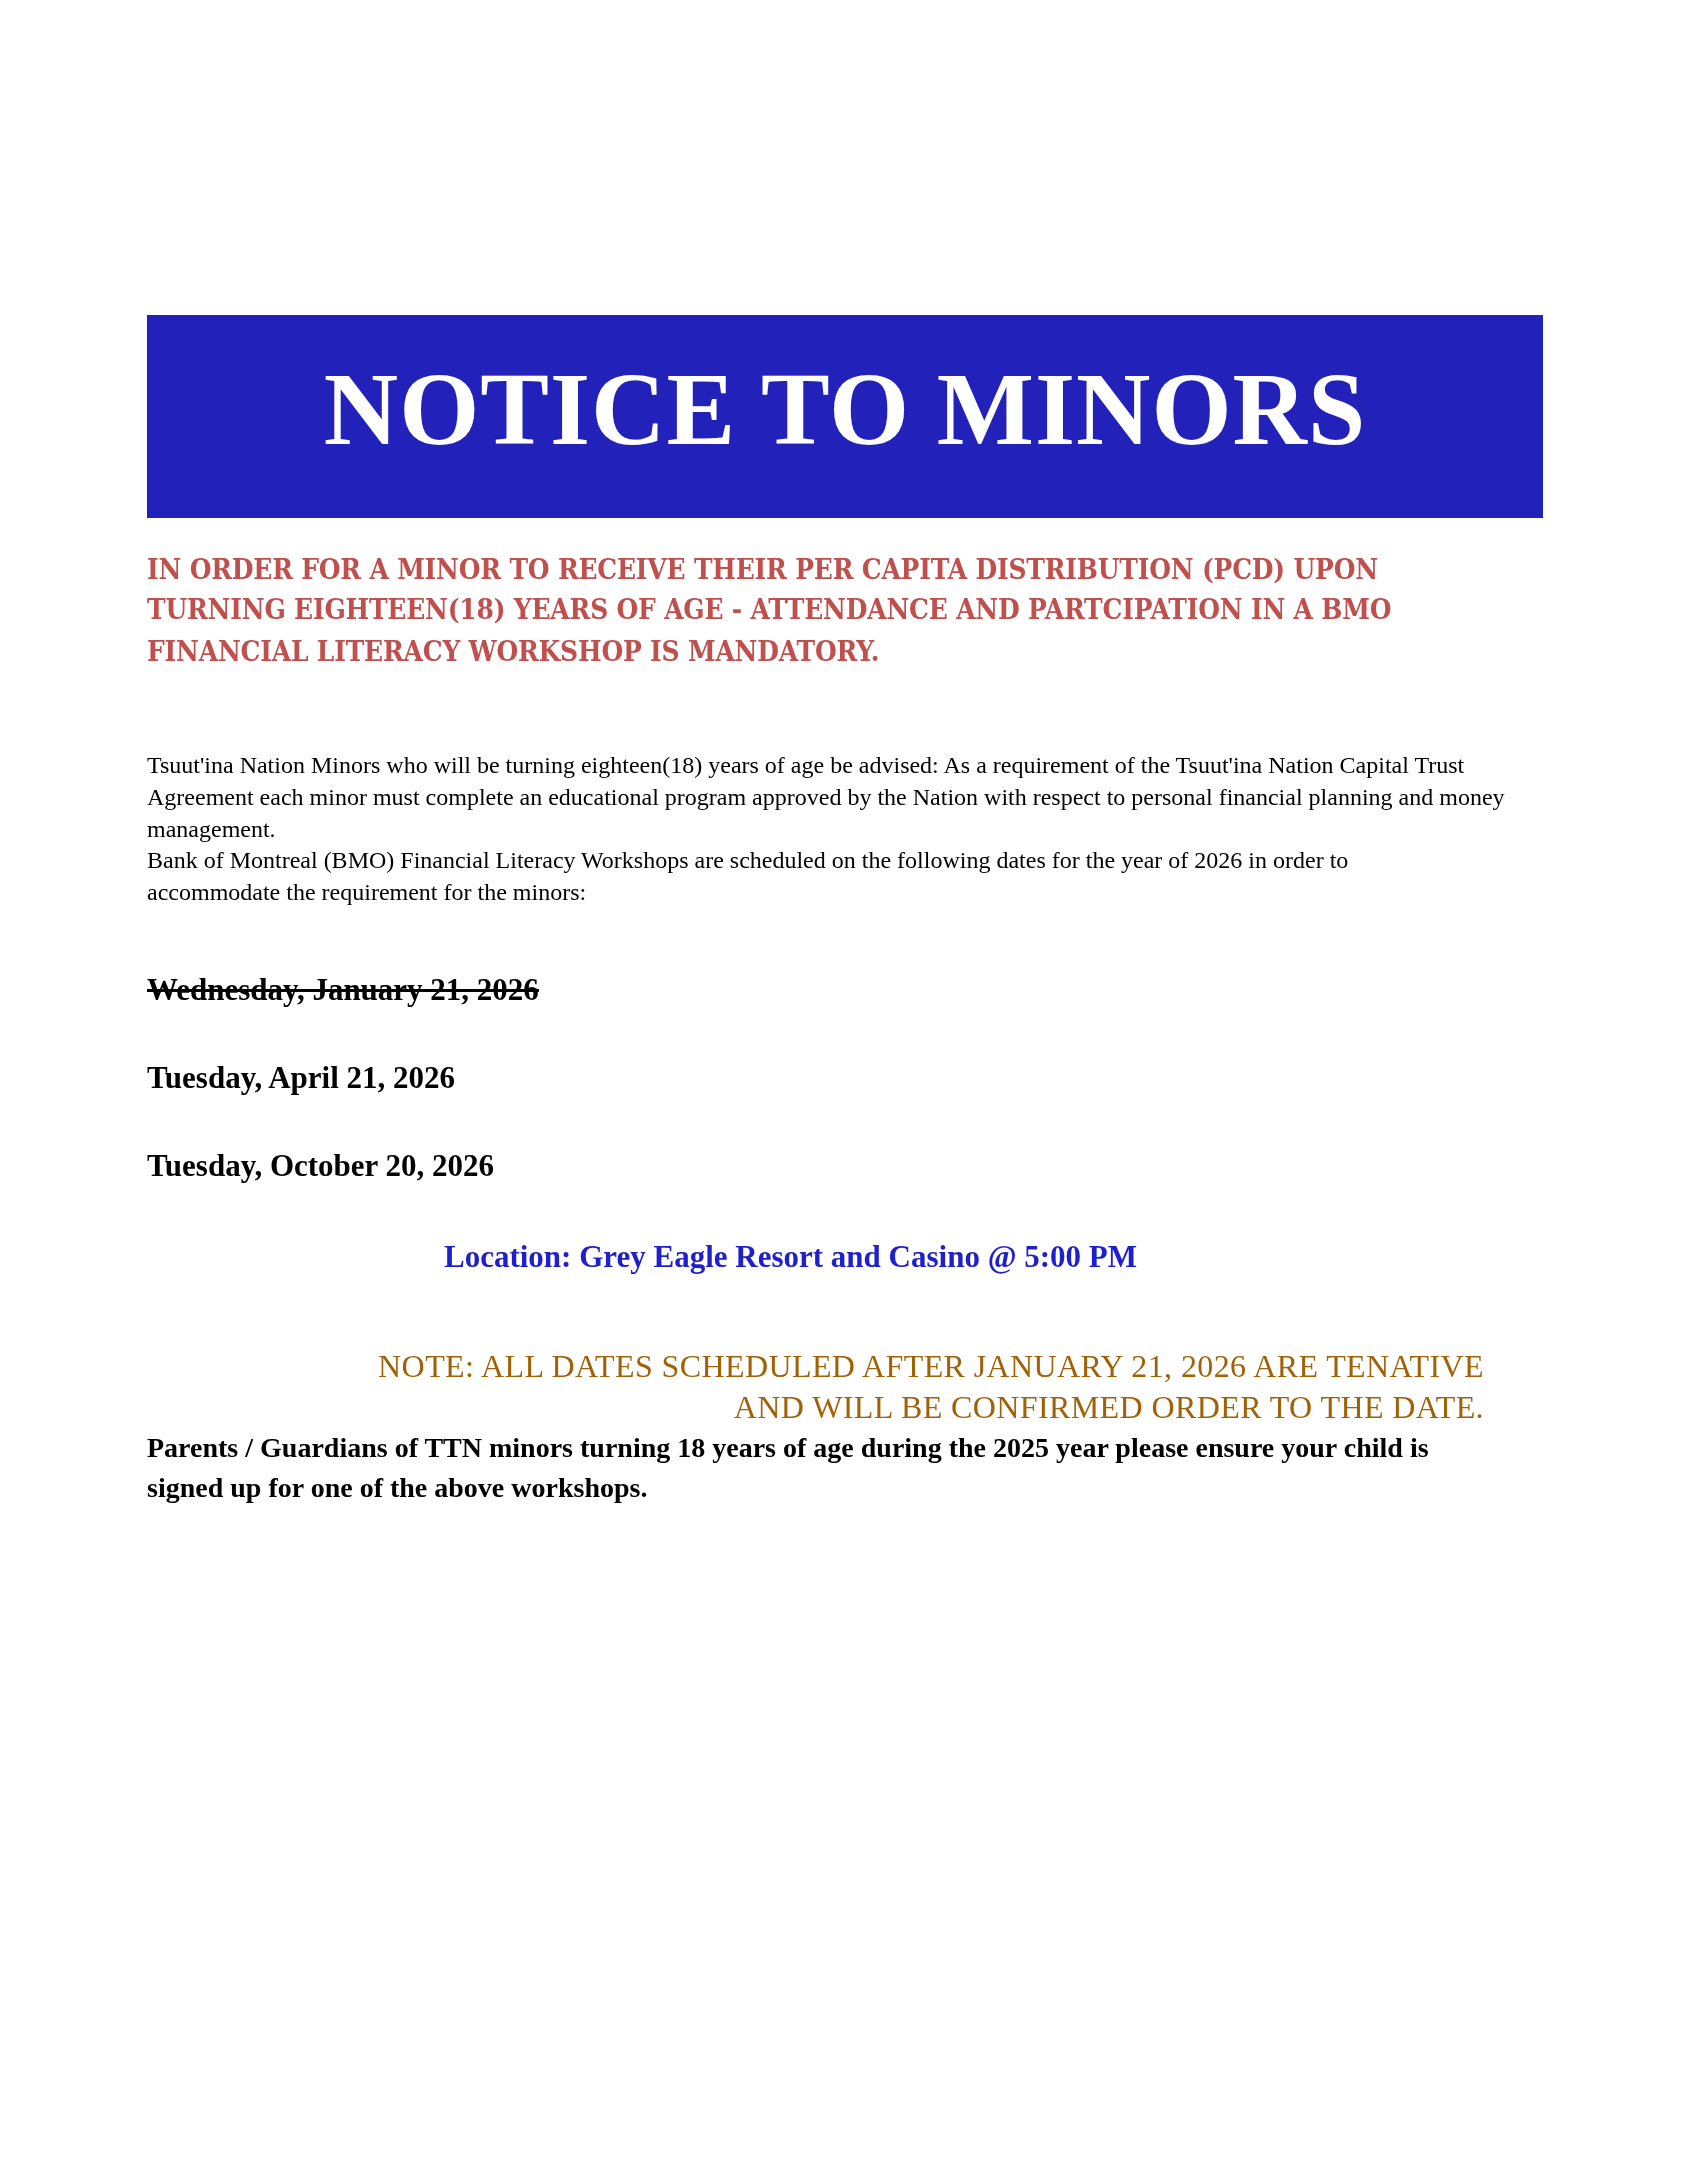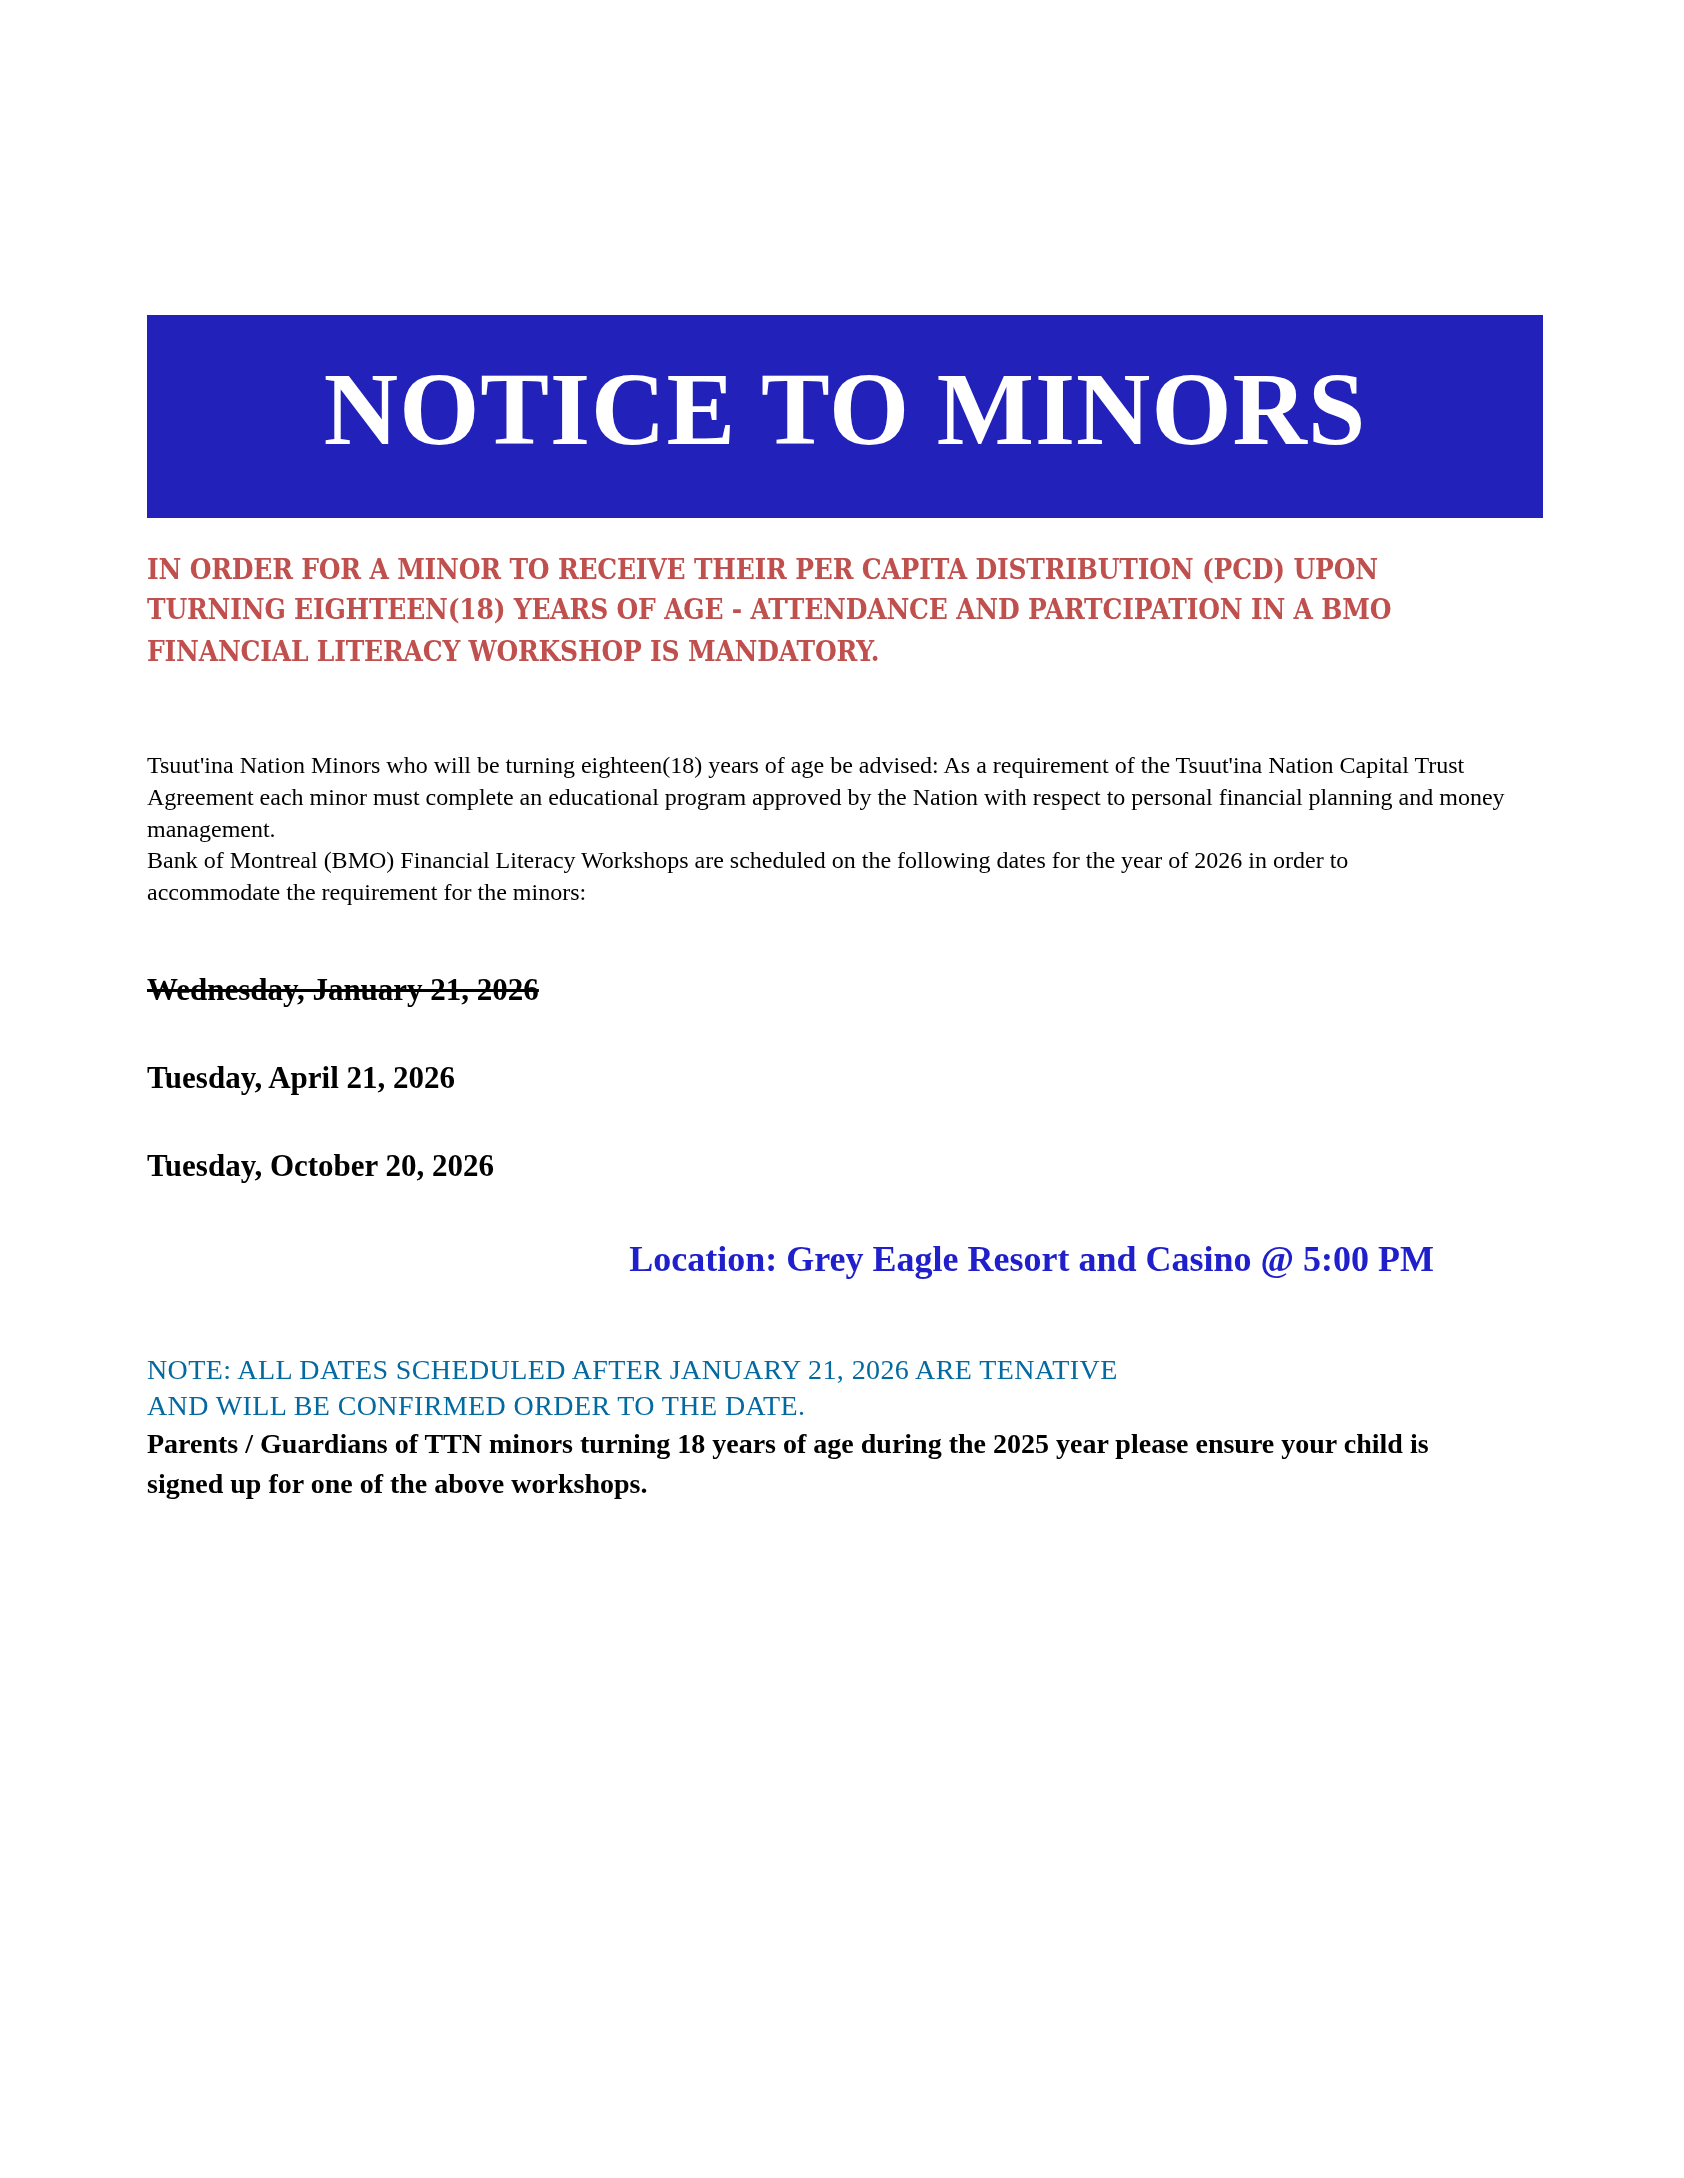--- a/index.html
+++ b/index.html
@@ -88,36 +88,36 @@
     margin-bottom: 57px;
     color: #000000;
   }
   .date-line.struck {
     text-decoration: line-through;
     text-decoration-thickness: 3px;
   }
 
   .location {
     margin-top: 16px;
-    text-align: right;
+    text-align: center;
     width: 1287px;
     font-family: "Liberation Serif", serif;
     font-weight: bold;
-    font-size: 36px;
+    font-size: 31px;
     color: #1F1FCC;
     line-height: 1.2;
   }
 
   .note {
     margin-top: 71px;
-    text-align: left;
+    text-align: right;
     width: 1337px;
-    color: #0369a1;
+    color: #a16207;
     font-family: "Liberation Serif", serif;
-    font-size: 28px;
+    font-size: 32px;
     line-height: 1.28;
     letter-spacing: 0.4px;
   }
 
   .footer-note {
     width: 1361px;
     font-family: "Liberation Serif", serif;
     font-weight: bold;
     font-size: 28px;
     line-height: 1.42;

